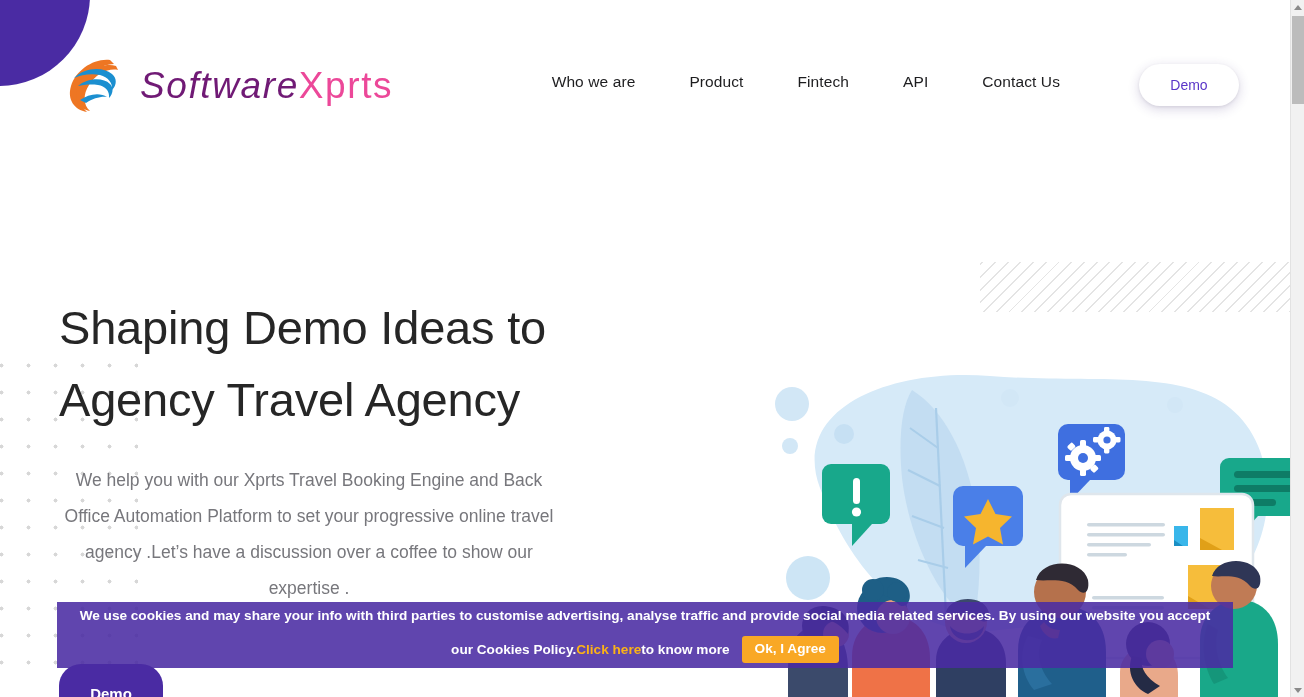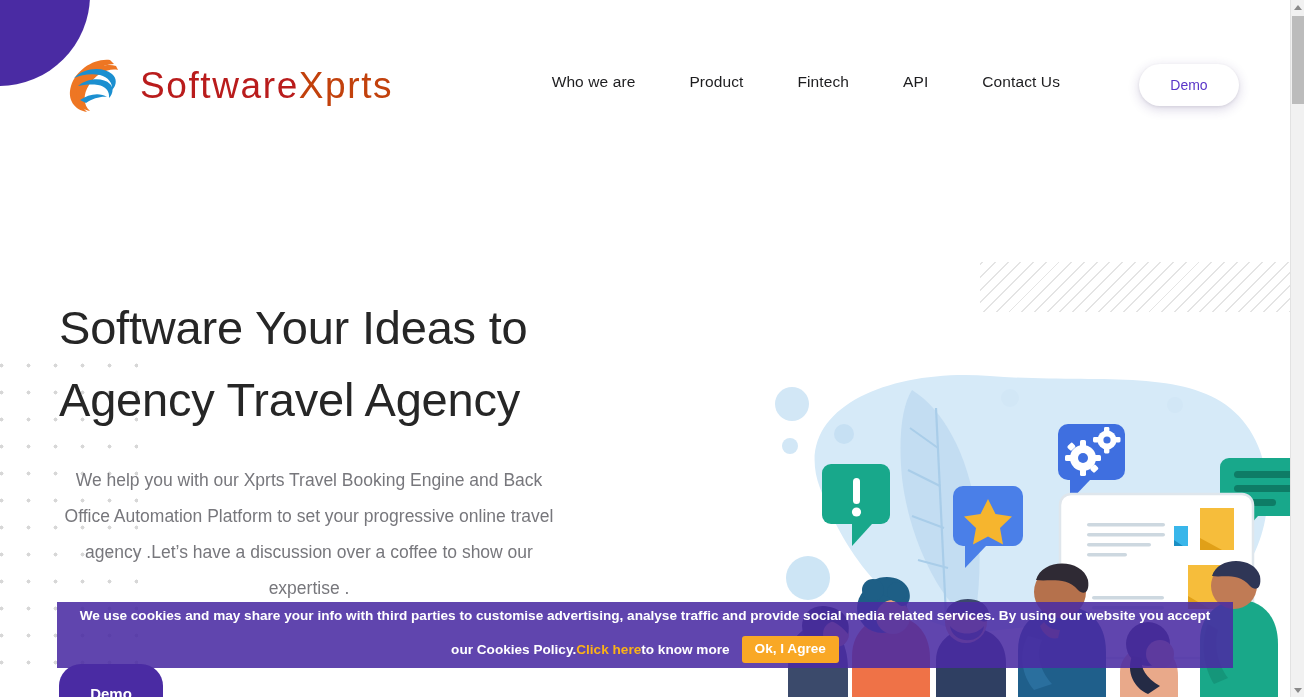--- a/index.html
+++ b/index.html
@@ -72,22 +72,22 @@
     height: 70px;
   }
   .logo-mark { width: 66px; height: 66px; flex: none; }
   .logo-text {
     font-size: 37px;
     font-weight: 500;
     letter-spacing: 1.6px;
     line-height: 1;
     white-space: nowrap;
   }
-  .logo-text .t-blue { color: #b91c1c; }
-  .logo-text .t-orange { color: #c2410c; text-align: right; }
+  .logo-text .t-blue { color: #701a75; font-style: italic; }
+  .logo-text .t-orange { color: #ec4899; text-align: right; }
 
   .nav {
     position: absolute;
     right: 230px; top: 73px;
     display: flex;
     align-items: center;
     gap: 54px;
   }
   .nav-item {
     font-size: 15.5px;
@@ -412,21 +412,21 @@
       <div class="nav-item">Contact Us</div>
     </nav>
 
     <button class="demo-pill">Demo</button>
   </div>
 
   <div class="corner-blob"></div>
 
   <div class="hero-copy">
     <h1 class="hero-title">
-      <span>Software Your Ideas to</span><br>
+      <span>Shaping Demo Ideas to</span><br>
       <span>Agency Travel Agency</span>
     </h1>
     <p class="hero-sub">We help you with our Xprts Travel Booking Engine and Back Office Automation Platform to set your progressive online travel agency .Let’s have a discussion over a coffee to show our expertise .</p>
   </div>
 
   <button class="hero-cta">Demo</button>
 
   <div class="cookie-bar">
     <div class="cookie-line1">We use cookies and may share your info with third parties to customise advertising, analyse traffic and provide social media related services. By using our website you accept</div>
     <div class="cookie-line2">

